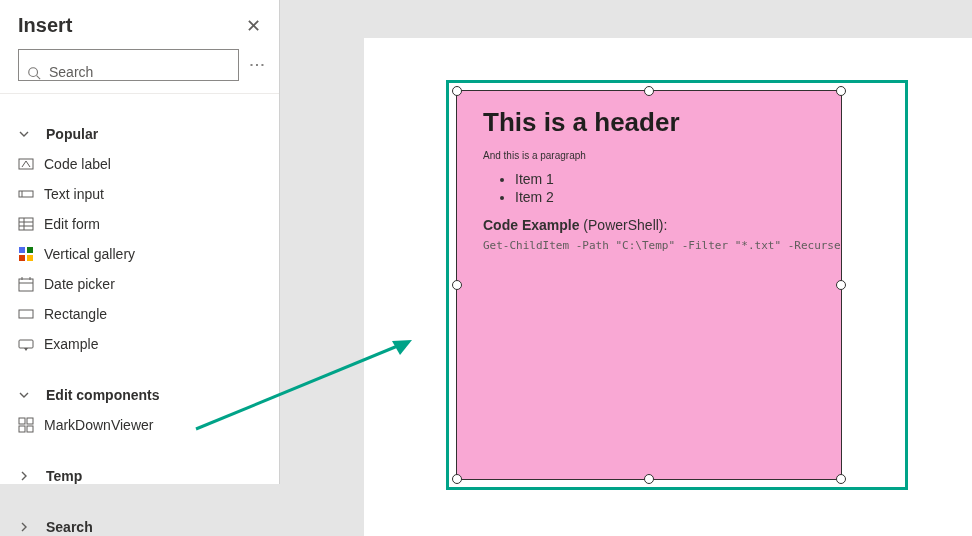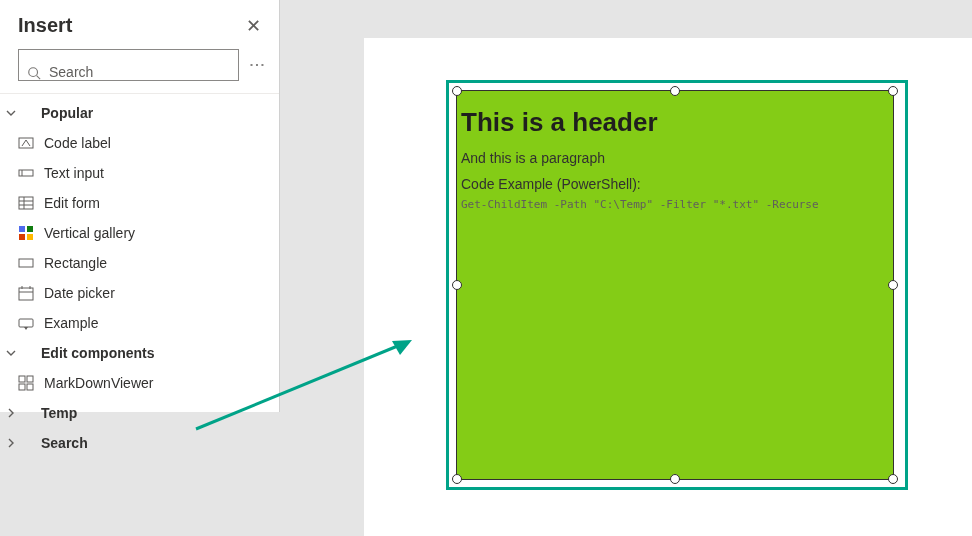--- a/index.html
+++ b/index.html
@@ -10,21 +10,21 @@
       background: #e5e5e5;
       width: 972px;
       height: 536px;
       overflow: hidden;
       position: relative;
     }
     .insert-panel {
       position: absolute;
       left: 0; top: 0;
       width: 280px;
-      height: 412px;
+      height: 484px;
       background: #fff;
       border-right: 1px solid #d0d0d0;
       padding: 14px 0 0 0;
     }
     .panel-header {
       display: flex;
       align-items: center;
       justify-content: space-between;
       padding: 0 18px 12px 18px;
     }
@@ -71,24 +71,25 @@
       writing-mode: vertical-rl;
       line-height: 1;
     }
     .divider { height: 1px; background: #edebe9; }
     .tree {
       padding-top: 4px;
     }
     .cat-header {
       display: flex;
       align-items: center;
-      gap: 24px;
-      padding: 7px 16px 7px 5px;
+      gap: 16px;
+      padding: 7px 16px 7px 18px;
       cursor: pointer;
       font-size: 14px;
+      margin-top: 21px;
     }
     .cat-header .chev {
       width: 12px;
       display: inline-flex;
       justify-content: center;
       color: #605e5c;
     }
     .cat-label { font-weight: 600; color: #323130; }
     .item-row {
       display: flex;
@@ -124,44 +125,44 @@
       left: 166px;
       top: 80px;
       width: 462px;
       height: 410px;
       border: 3px solid #00a388;
     }
     .component-box {
       position: absolute;
       left: 176px;
       top: 90px;
-      width: 438px;
+      width: 386px;
       height: 390px;
       border: 1px solid #323130;
-      background: #84cc16;
-      padding: 16px 4px;
+      background: #f9a8d4;
+      padding: 16px 26px;
     }
     .component-box h2 {
       font-size: 26px;
       font-weight: 700;
       margin-bottom: 12px;
       color: #201f1e;
     }
     .component-box p.para {
-      font-size: 14px;
+      font-size: 10px;
       margin-bottom: 10px;
       color: #323130;
     }
     .component-box ul {
       margin: 0 0 12px 32px;
       font-size: 14px;
     }
     .component-box ul li { margin-bottom: 2px; }
     .code-label { font-size: 14px; margin-bottom: 6px; }
-    .code-label b { font-weight: 400; }
+    .code-label b { font-weight: 700; }
     .code-block {
       font-family: Consolas, monospace;
       font-size: 11px;
       color: #605e5c;
       white-space: pre;
     }
     .handle {
       position: absolute;
       width: 10px; height: 10px;
       background: #fff;
@@ -257,36 +258,36 @@
             <rect x="9" y="9" width="6" height="6" fill="#ffb900"></rect>
           </svg>
         </span>
       <span class="item-label">Vertical gallery</span>
     </div>
 
 
     <div class="item-row">
       <span class="item-icon">
           <svg width="16" height="16" viewBox="0 0 16 16" fill="none" stroke="#605e5c" stroke-width="1">
-            <rect x="1" y="4" width="14" height="8"></rect>
-          </svg>
-        </span>
-      <span class="item-label">Rectangle</span>
-    </div>
-
-    <div class="item-row">
-      <span class="item-icon">
-          <svg width="16" height="16" viewBox="0 0 16 16" fill="none" stroke="#605e5c" stroke-width="1">
             <rect x="1" y="3" width="14" height="12"></rect>
             <line x1="1" y1="7" x2="15" y2="7"></line>
             <line x1="4" y1="1" x2="4" y2="4"></line>
             <line x1="12" y1="1" x2="12" y2="4"></line>
           </svg>
         </span>
       <span class="item-label">Date picker</span>
+    </div>
+
+    <div class="item-row">
+      <span class="item-icon">
+          <svg width="16" height="16" viewBox="0 0 16 16" fill="none" stroke="#605e5c" stroke-width="1">
+            <rect x="1" y="4" width="14" height="8"></rect>
+          </svg>
+        </span>
+      <span class="item-label">Rectangle</span>
     </div>
 
     <div class="item-row">
       <span class="item-icon">
           <svg width="16" height="16" viewBox="0 0 16 16" fill="none" stroke="#605e5c" stroke-width="1">
             <rect x="1" y="4" width="14" height="8" rx="1"></rect>
             <path d="M6 12 L8 15 L10 12" fill="#605e5c" stroke="none"></path>
           </svg>
         </span>
       <span class="item-label">Example</span>
@@ -342,20 +343,24 @@
     <div class="handle h-tm"></div>
     <div class="handle h-tr"></div>
     <div class="handle h-ml"></div>
     <div class="handle h-mr"></div>
     <div class="handle h-bl"></div>
     <div class="handle h-bm"></div>
     <div class="handle h-br"></div>
 
     <h2>This is a header</h2>
     <p class="para">And this is a paragraph</p>
+    <ul>
+      <li>Item 1</li>
+      <li>Item 2</li>
+    </ul>
     <p class="code-label"><b>Code Example</b><span> (PowerShell):</span></p>
     <div class="code-block">Get-ChildItem -Path "C:\Temp" -Filter "*.txt" -Recurse</div>
   </div>
 </div>
 
 <svg class="arrow-svg" viewBox="0 0 222 100">
   <line x1="6" y1="94" x2="210" y2="10" stroke="#00a388" stroke-width="3"></line>
   <polygon points="222,5 202,6 210,20" fill="#00a388"></polygon>
 </svg>
 

